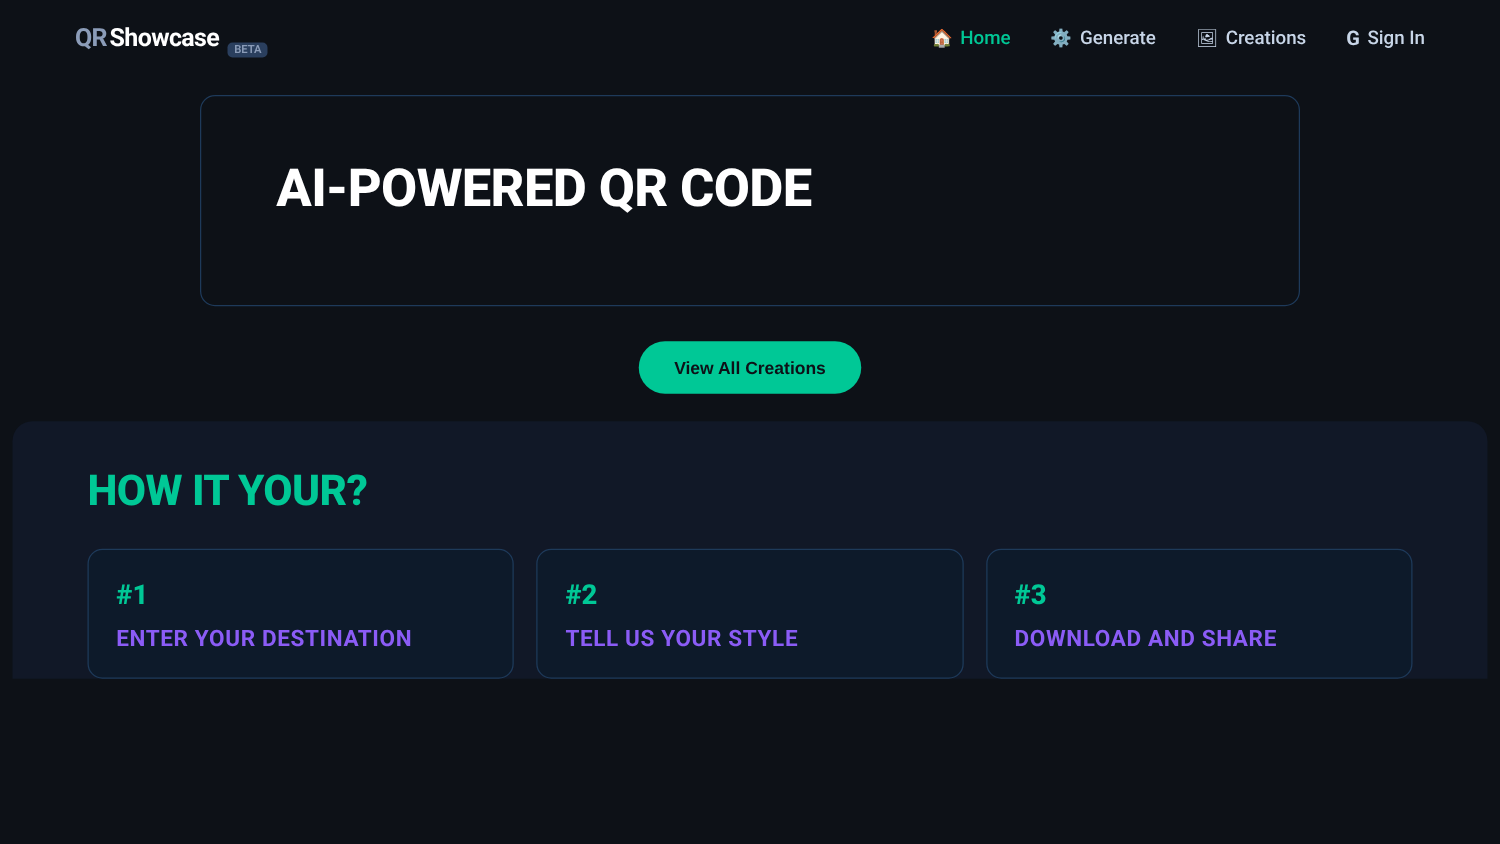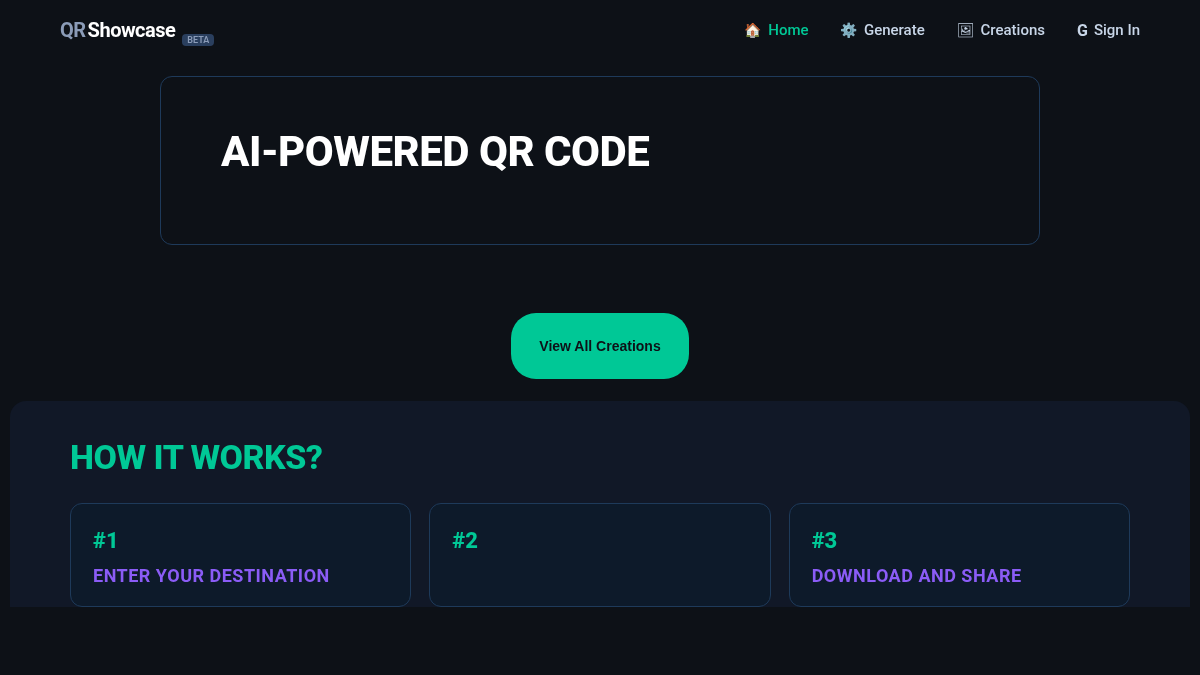--- a/index.html
+++ b/index.html
@@ -126,25 +126,24 @@
       display: flex;
       justify-content: center;
       padding: 28px 0 22px;
     }
 
     .btn-view-all {
       background-color: #00c896;
       color: #0d1117;
       border: none;
       border-radius: 25px;
-      padding: 25px 28px;
+      padding: 13px 28px;
       font-size: 14px;
       font-weight: 600;
       cursor: pointer;
-      margin-top: 40px;
     }
 
     
     .how-it-works {
       background-color: #111827;
       border-radius: 16px 16px 0 0;
       padding: 36px 60px 0;
       margin: 0 10px;
     }
 
@@ -217,27 +216,28 @@
   <div class="hero-card">
     <h1 class="hero-title">AI-POWERED QR CODE</h1>
   </div>
 </div>
 
 <div class="view-all-section">
   <button class="btn-view-all">View All Creations</button>
 </div>
 
 <div class="how-it-works">
-  <h2 class="section-title">HOW IT WORKS?</h2>
+  <h2 class="section-title">HOW IT YOUR?</h2>
   <div class="steps-grid">
     <div class="step-card">
       <div class="step-number">#1</div>
       <div class="step-label">ENTER YOUR DESTINATION</div>
     </div>
     <div class="step-card">
       <div class="step-number">#2</div>
+      <div class="step-label">TELL US YOUR STYLE</div>
     </div>
     <div class="step-card">
       <div class="step-number">#3</div>
       <div class="step-label">DOWNLOAD AND SHARE</div>
     </div>
   </div>
 </div>
 
 </body></html>

